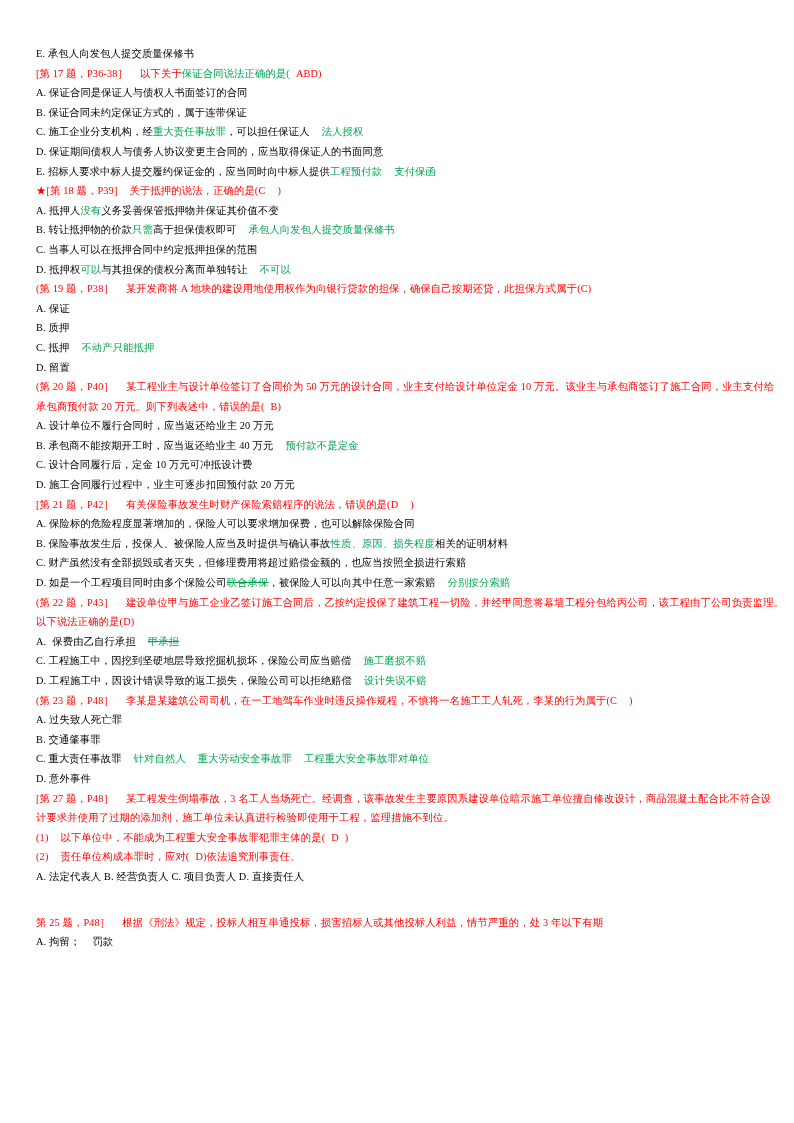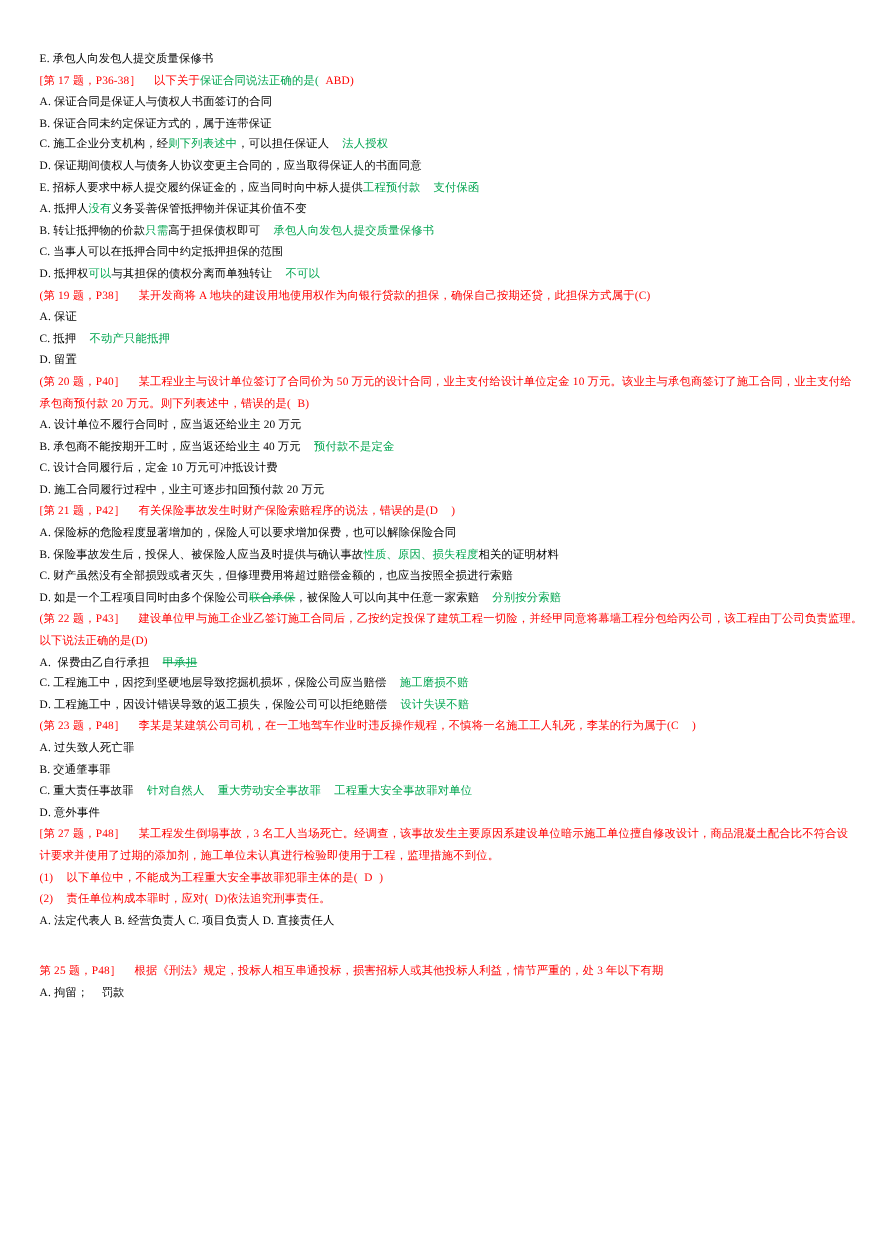--- a/index.html
+++ b/index.html
@@ -42,29 +42,31 @@
 </style>
 </head>
 <body>
 
 <div class="page">
   <div id="lines-root">
       <div class="line black"><span class="black">E. 承包人向发包人提交质量保修书</span></div>
       <div class="line red"><span class="red">[第 17 题，P36-38］</span><span class="sp"></span><span class="red">以下关于</span><span class="green">保证合同说法正确的是(</span><span class="sp-s"></span><span class="red">ABD)</span></div>
       <div class="line black"><span class="black">A. 保证合同是保证人与债权人书面签订的合同</span></div>
       <div class="line black"><span class="black">B. 保证合同未约定保证方式的，属于连带保证</span></div>
-      <div class="line black"><span class="black">C. 施工企业分支机构，经</span><span class="green">则下列表述中</span><span class="black">，可以担任保证人</span><span class="sp"></span><span class="green">法人授权</span></div>
+      <div class="line black"><span class="black">C. 施工企业分支机构，经</span><span class="green">重大责任事故罪</span><span class="black">，可以担任保证人</span><span class="sp"></span><span class="green">法人授权</span></div>
       <div class="line black"><span class="black">D. 保证期间债权人与债务人协议变更主合同的，应当取得保证人的书面同意</span></div>
       <div class="line black"><span class="black">E. 招标人要求中标人提交履约保证金的，应当同时向中标人提供</span><span class="green">工程预付款</span><span class="sp"></span><span class="green">支付保函</span></div>
+      <div class="line red"><span class="star">★</span><span class="red">[第 18 题，P39]</span><span class="sp"></span><span class="red">关于抵押的说法，正确的是(C</span><span class="sp"></span><span class="red">)</span></div>
       <div class="line black"><span class="black">A. 抵押人</span><span class="green">没有</span><span class="black">义务妥善保管抵押物并保证其价值不变</span></div>
       <div class="line black"><span class="black">B. 转让抵押物的价款</span><span class="green">只需</span><span class="black">高于担保债权即可</span><span class="sp"></span><span class="green">承包人向发包人提交质量保修书</span></div>
       <div class="line black"><span class="black">C. 当事人可以在抵押合同中约定抵押担保的范围</span></div>
       <div class="line black"><span class="black">D. 抵押权</span><span class="green">可以</span><span class="black">与其担保的债权分离而单独转让</span><span class="sp"></span><span class="green">不可以</span></div>
       <div class="line red"><span class="red">(第 19 题，P38］</span><span class="sp"></span><span class="red">某开发商将 A 地块的建设用地使用权作为向银行贷款的担保，确保自己按期还贷，此担保方式属于(C)</span></div>
       <div class="line black"><span class="black">A. 保证</span></div>
+      <div class="line black"><span class="black">B. 质押</span></div>
       <div class="line black"><span class="black">C. 抵押</span><span class="sp"></span><span class="green">不动产只能抵押</span></div>
       <div class="line black"><span class="black">D. 留置</span></div>
       <div class="line red"><span class="red">(第 20 题，P40］</span><span class="sp"></span><span class="red">某工程业主与设计单位签订了合同价为 50 万元的设计合同，业主支付给设计单位定金 10 万元。该业主与承包商签订了施工合同，业主支付给</span></div>
       <div class="line red"><span class="red">承包商预付款 20 万元。则下列表述中，错误的是(</span><span class="sp-s"></span><span class="red">B)</span></div>
       <div class="line black"><span class="black">A. 设计单位不履行合同时，应当返还给业主 20 万元</span></div>
       <div class="line black"><span class="black">B. 承包商不能按期开工时，应当返还给业主 40 万元</span><span class="sp"></span><span class="green">预付款不是定金</span></div>
       <div class="line black"><span class="black">C. 设计合同履行后，定金 10 万元可冲抵设计费</span></div>
       <div class="line black"><span class="black">D. 施工合同履行过程中，业主可逐步扣回预付款 20 万元</span></div>
       <div class="line red"><span class="red">[第 21 题，P42］</span><span class="sp"></span><span class="red">有关保险事故发生时财产保险索赔程序的说法，错误的是(D</span><span class="sp"></span><span class="red">)</span></div>
       <div class="line black"><span class="black">A. 保险标的危险程度显著增加的，保险人可以要求增加保费，也可以解除保险合同</span></div>

